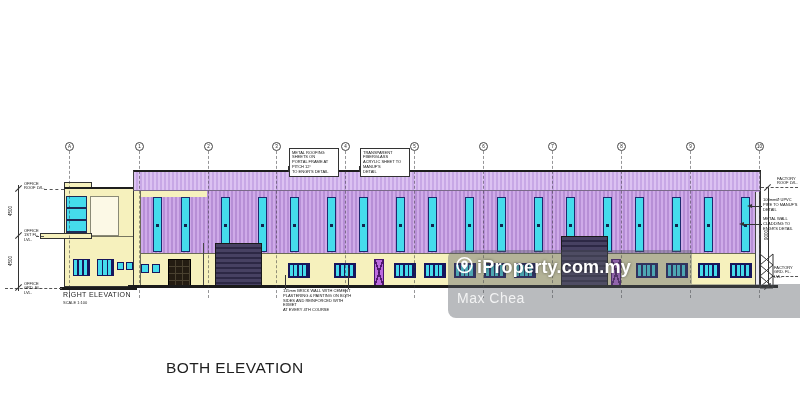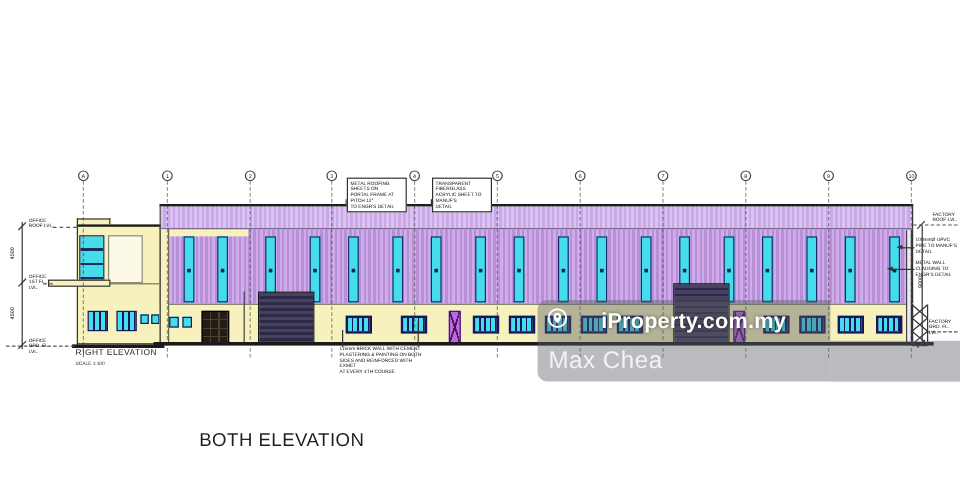--- a/index.html
+++ b/index.html
@@ -69,22 +69,22 @@
   .canopy { position:absolute; left:40px; top:233px; width:52px; height:6px; background:#f6f1bd; border:1px solid #333; }
 
   .titletext { position:absolute; color:#1f1f1f; }
 
   
   .wm-card { position:absolute; left:448px; top:250px; width:244px; height:68px;
              background:rgba(88,92,100,.42); border-radius:8px 0 0 8px; z-index:20; }
   .wm-band { position:absolute; left:692px; top:284px; width:108px; height:34px;
              background:rgba(88,92,100,.42); z-index:20; }
   .wm-brand { position:absolute; left:477px; top:257px; font-size:18px; font-weight:bold; color:#fff;
-              text-shadow:0 0 3px rgba(0,0,0,.5); letter-spacing:.2px; z-index:21;margin-left:24px; }
-  .wm-agent { position:absolute; left:457px; top:290px; font-size:20px; color:rgba(255,255,255,.82);
+              text-shadow:0 0 3px rgba(0,0,0,.5); letter-spacing:.2px; z-index:21; }
+  .wm-agent { position:absolute; left:457px; top:290px; font-size:14px; color:rgba(255,255,255,.82);
               letter-spacing:.5px; z-index:21; }
   .wm-pin { position:absolute; left:456px; top:256px; z-index:21; }
 </style>
 </head>
 <body>
 
 <div class="stage">
 
   <div>
     <div class="re-step"></div>

